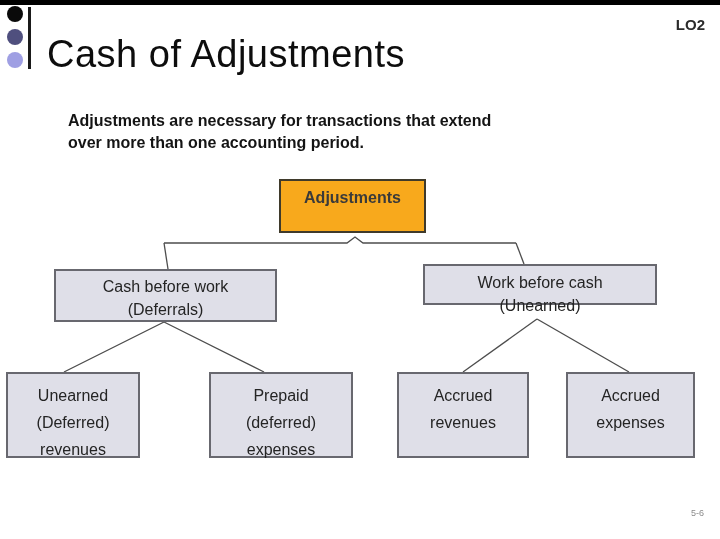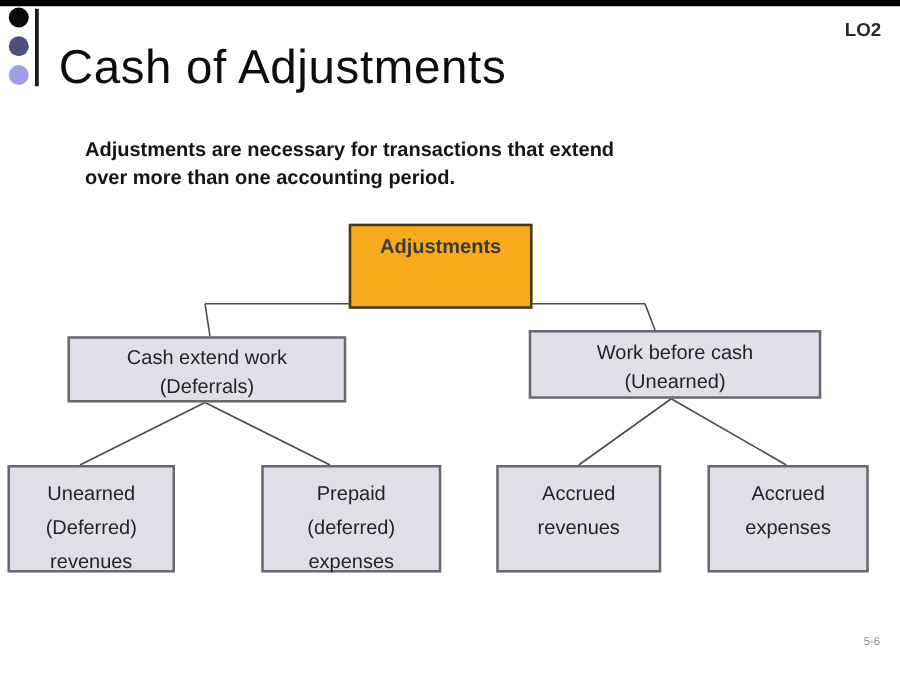--- a/index.html
+++ b/index.html
@@ -66,39 +66,39 @@
     position: absolute;
     box-sizing: border-box;
     text-align: center;
     color: #242424;
     font-size: 16px;
     line-height: 23px;
   }
   .node span { display: block; }
   .node-root {
     left: 279px; top: 179px;
-    width: 147px; height: 68px;
+    width: 147px; height: 54px;
     background: var(--root-fill);
     border: 2px solid var(--root-border);
     font-weight: 700;
     color: #3a3a3a;
     padding-top: 5px;
   }
   .node-gray {
     background: var(--node-fill);
     border: 2px solid var(--node-border);
   }
   .node-deferrals {
     left: 54px; top: 269px;
     width: 223px; height: 53px;
     padding-top: 4px;
   }
   .node-accruals {
     left: 423px; top: 264px;
-    width: 234px; height: 55px;
+    width: 234px; height: 41px;
     padding-top: 5px;
   }
   .leaf {
     top: 372px; height: 86px;
     padding-top: 8px;
     line-height: 27px;
     text-align: center;
   }
   .leaf-1 { left: 6px;   width: 134px; }
   .leaf-2 { left: 209px; width: 144px; }
@@ -150,21 +150,21 @@
     <path d="M164,322 L264,372"></path>
     <path d="M537,319 L463,372"></path>
     <path d="M537,319 L629,372"></path>
   </svg>
 
   <div class="node node-root">
     <span>Adjustments</span>
   </div>
 
   <div class="node node-gray node-deferrals">
-    <span>Cash extend work</span>
+    <span>Cash before work</span>
     <span>(Deferrals)</span>
   </div>
 
   <div class="node node-gray node-accruals">
     <span>Work before cash</span>
     <span>(Unearned)</span>
   </div>
 
   <div class="node node-gray leaf leaf-1">
     <span>Unearned</span>

